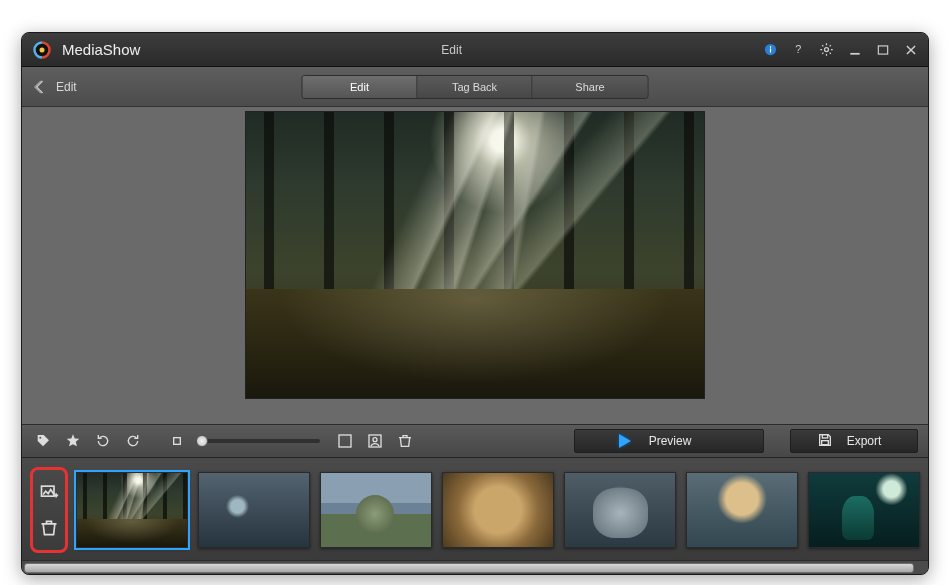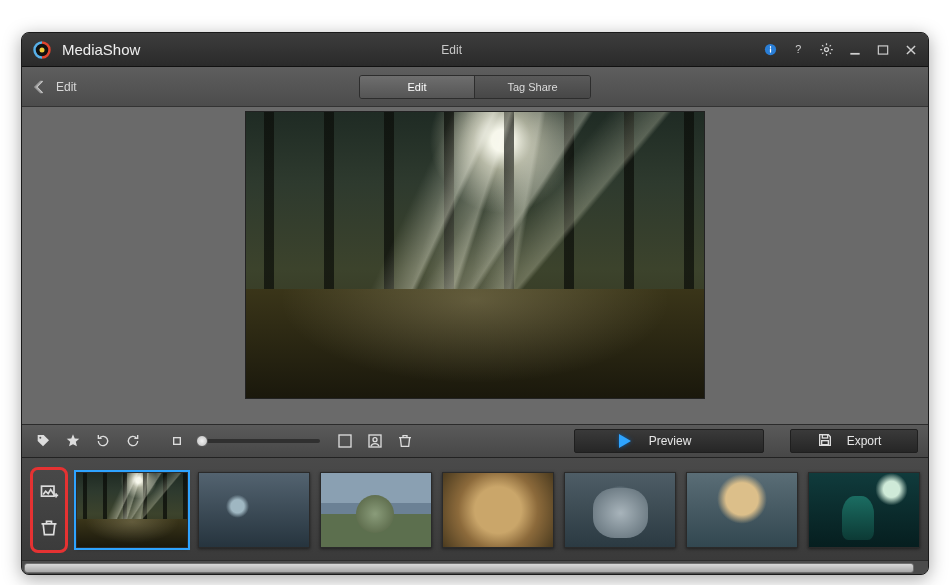--- a/index.html
+++ b/index.html
@@ -243,21 +243,24 @@
           <path d="M14 4l-8 8 8 8" fill="none" stroke="#cfcfcf" stroke-width="2"></path>
           <path d="M12 4l-8 8 8 8" fill="none" stroke="#9a9a9a" stroke-width="2"></path>
         </svg>
       <span>Edit</span>
     </div>
     <div class="tabset">
       <div class="tab active">
           <span>Edit</span>
         </div>
       <div class="tab">
-          <span>Tag Share</span>
+          <span>Tag Back</span>
+        </div>
+      <div class="tab">
+          <span>Share</span>
         </div>
     </div>
   </div>
 
   <div class="preview-area">
     <div class="preview-img">
       <div class="forest">
           <div class="rays"></div>
           <div class="floor"></div>
         </div>

